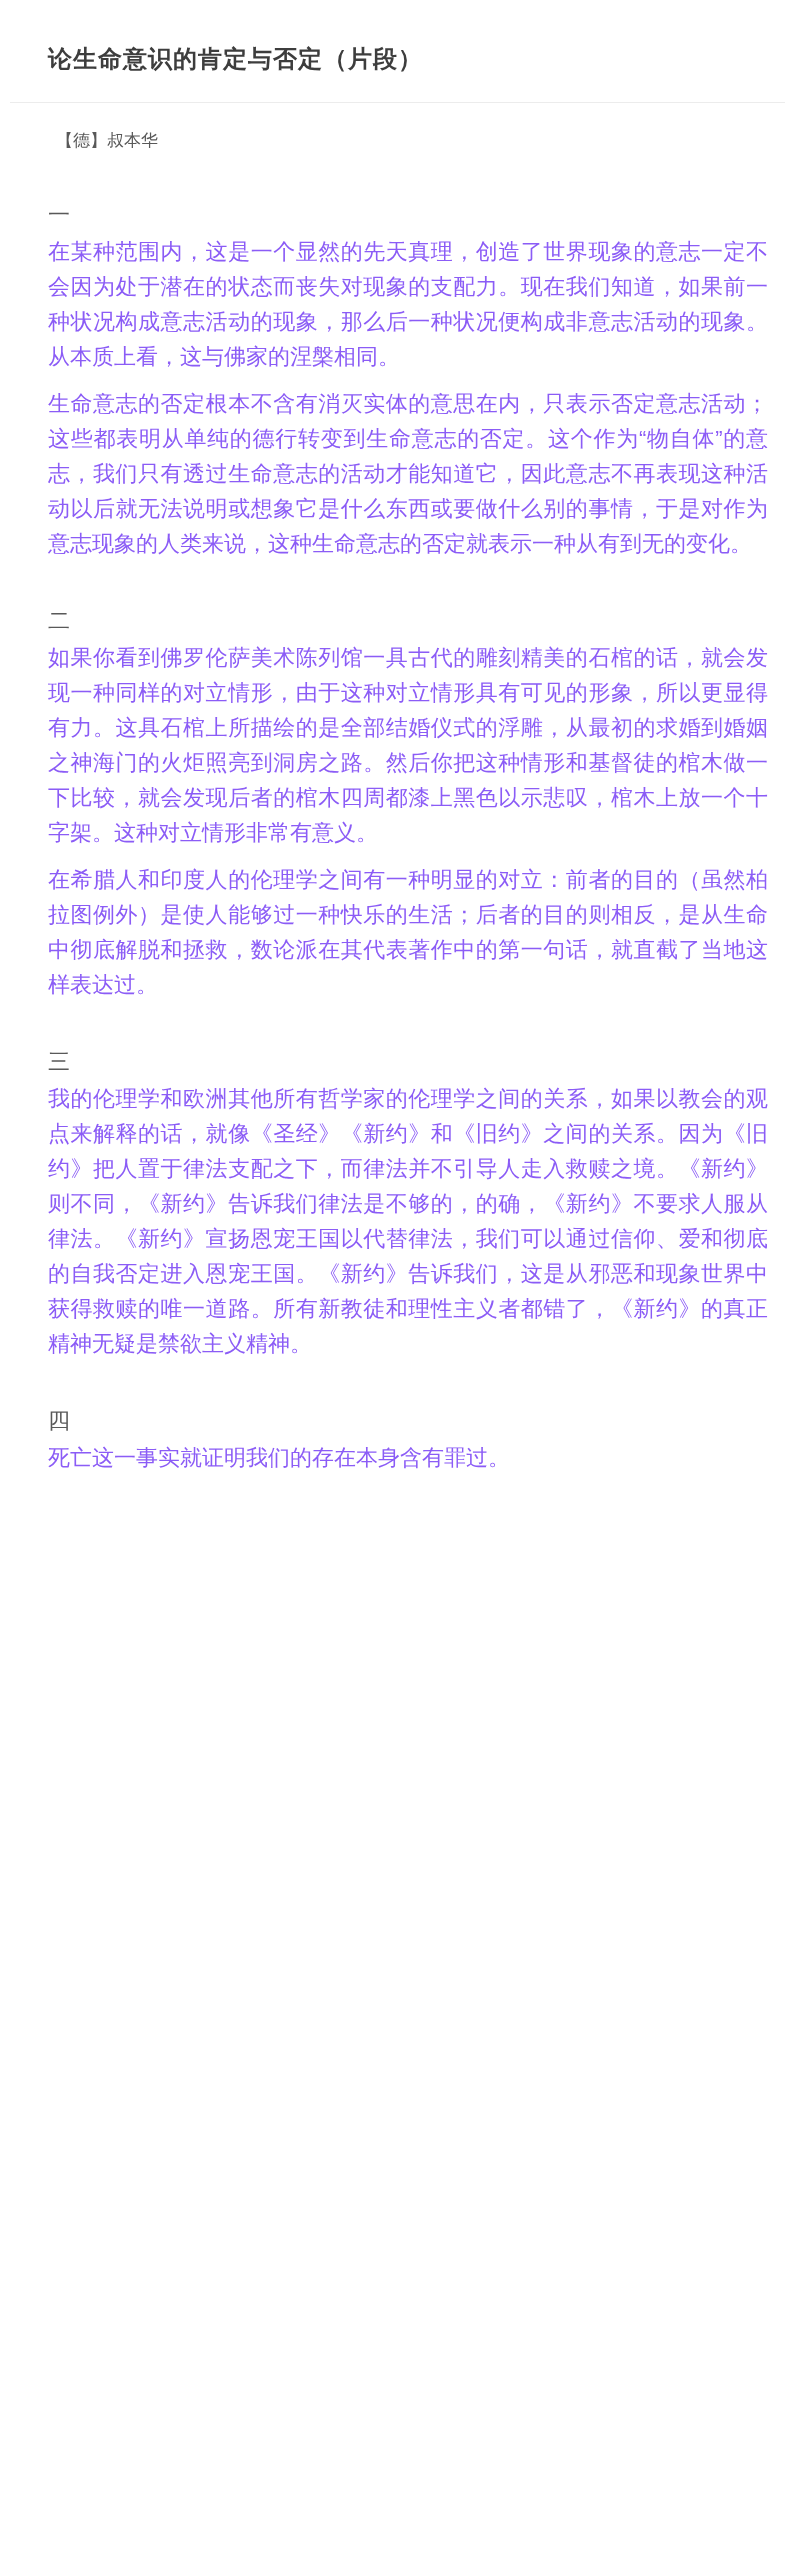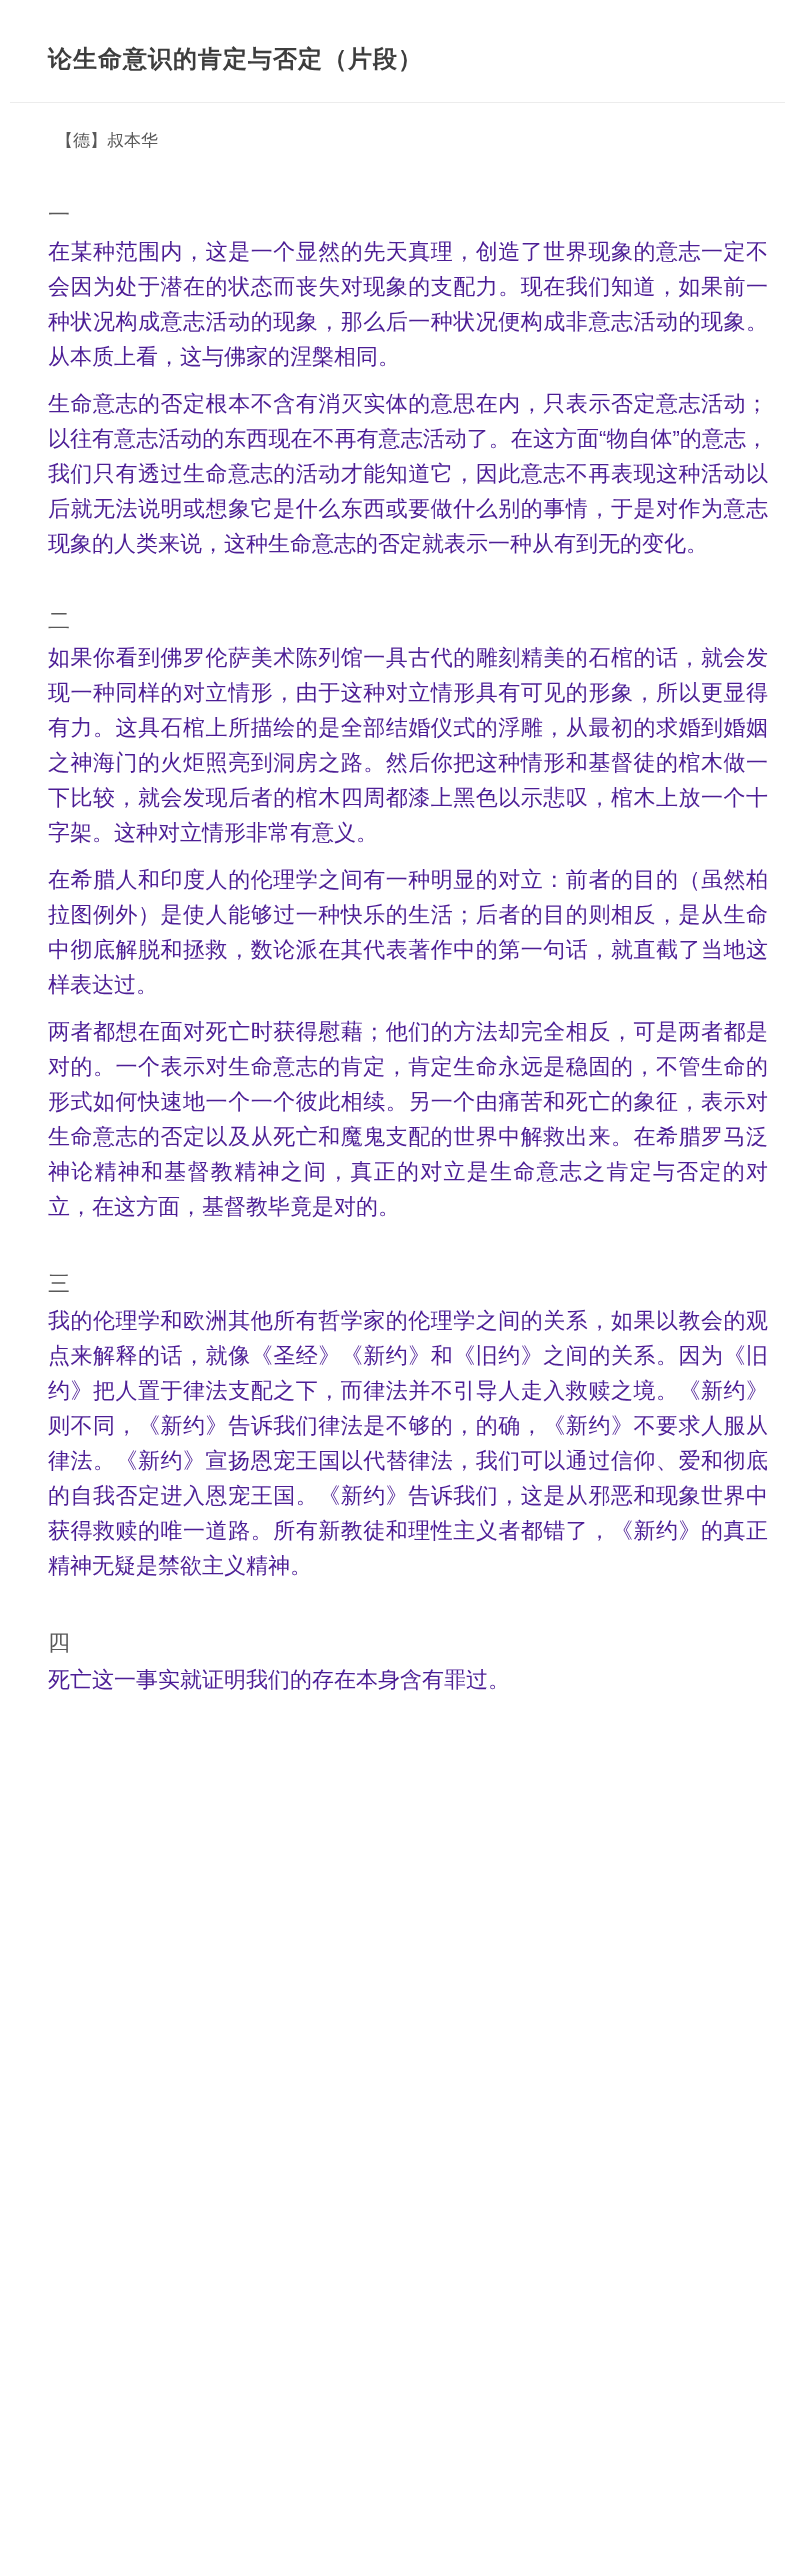--- a/index.html
+++ b/index.html
@@ -41,21 +41,21 @@
   .sec-heading{
     font-size:22px;
     line-height:35px;
     font-weight:normal;
     color:#595959;
     margin:0 0 2px 0;
   }
   .para{
     font-size:22px;
     line-height:35px;
-    color:#4c1d95;
+    color:#8b5cf6;
     text-align:justify;
     text-justify:inter-ideograph;
     margin:0 0 12px 0;
   }
   .para:last-child{margin-bottom:0;}
 </style>
 </head>
 <body>
 
 <div class="page">
@@ -66,27 +66,26 @@
 
   <hr class="divider">
 
   <div class="inner">
     <p class="author">【德】叔本华</p>
 
     <div id="sections">
         <section class="article-section">
           <h2 class="sec-heading">一</h2>
           <p class="para">在某种范围内，这是一个显然的先天真理，创造了世界现象的意志一定不会因为处于潜在的状态而丧失对现象的支配力。现在我们知道，如果前一种状况构成意志活动的现象，那么后一种状况便构成非意志活动的现象。从本质上看，这与佛家的涅槃相同。</p>
-          <p class="para">生命意志的否定根本不含有消灭实体的意思在内，只表示否定意志活动；以往有意志活动的东西现在不再有意志活动了。在这方面“物自体”的意志，我们只有透过生命意志的活动才能知道它，因此意志不再表现这种活动以后就无法说明或想象它是什么东西或要做什么别的事情，于是对作为意志现象的人类来说，这种生命意志的否定就表示一种从有到无的变化。</p>
+          <p class="para">生命意志的否定根本不含有消灭实体的意思在内，只表示否定意志活动；这些都表明从单纯的德行转变到生命意志的否定。这个作为“物自体”的意志，我们只有透过生命意志的活动才能知道它，因此意志不再表现这种活动以后就无法说明或想象它是什么东西或要做什么别的事情，于是对作为意志现象的人类来说，这种生命意志的否定就表示一种从有到无的变化。</p>
         </section>
         <section class="article-section">
           <h2 class="sec-heading">二</h2>
           <p class="para">如果你看到佛罗伦萨美术陈列馆一具古代的雕刻精美的石棺的话，就会发现一种同样的对立情形，由于这种对立情形具有可见的形象，所以更显得有力。这具石棺上所描绘的是全部结婚仪式的浮雕，从最初的求婚到婚姻之神海门的火炬照亮到洞房之路。然后你把这种情形和基督徒的棺木做一下比较，就会发现后者的棺木四周都漆上黑色以示悲叹，棺木上放一个十字架。这种对立情形非常有意义。</p>
           <p class="para">在希腊人和印度人的伦理学之间有一种明显的对立：前者的目的（虽然柏拉图例外）是使人能够过一种快乐的生活；后者的目的则相反，是从生命中彻底解脱和拯救，数论派在其代表著作中的第一句话，就直截了当地这样表达过。</p>
-          <p class="para">两者都想在面对死亡时获得慰藉；他们的方法却完全相反，可是两者都是对的。一个表示对生命意志的肯定，肯定生命永远是稳固的，不管生命的形式如何快速地一个一个彼此相续。另一个由痛苦和死亡的象征，表示对生命意志的否定以及从死亡和魔鬼支配的世界中解救出来。在希腊罗马泛神论精神和基督教精神之间，真正的对立是生命意志之肯定与否定的对立，在这方面，基督教毕竟是对的。</p>
         </section>
         <section class="article-section">
           <h2 class="sec-heading">三</h2>
           <p class="para">我的伦理学和欧洲其他所有哲学家的伦理学之间的关系，如果以教会的观点来解释的话，就像《圣经》《新约》和《旧约》之间的关系。因为《旧约》把人置于律法支配之下，而律法并不引导人走入救赎之境。《新约》则不同，《新约》告诉我们律法是不够的，的确，《新约》不要求人服从律法。《新约》宣扬恩宠王国以代替律法，我们可以通过信仰、爱和彻底的自我否定进入恩宠王国。《新约》告诉我们，这是从邪恶和现象世界中获得救赎的唯一道路。所有新教徒和理性主义者都错了，《新约》的真正精神无疑是禁欲主义精神。</p>
         </section>
         <section class="article-section">
           <h2 class="sec-heading">四</h2>
           <p class="para">死亡这一事实就证明我们的存在本身含有罪过。</p>
         </section>
       </div>

